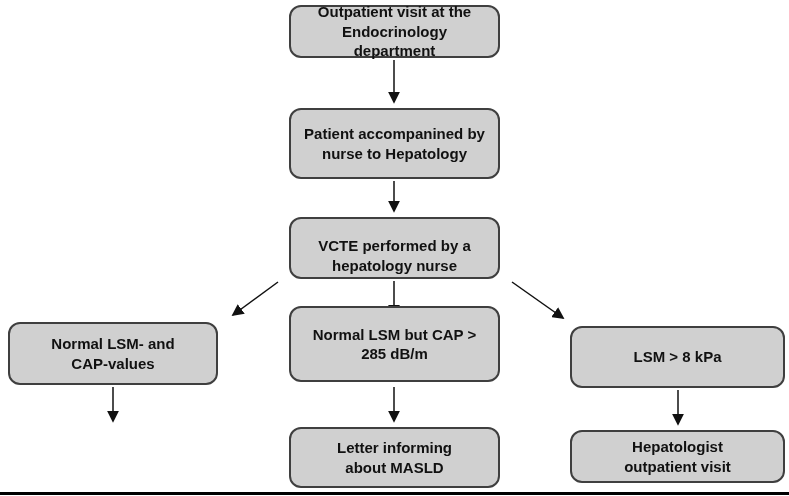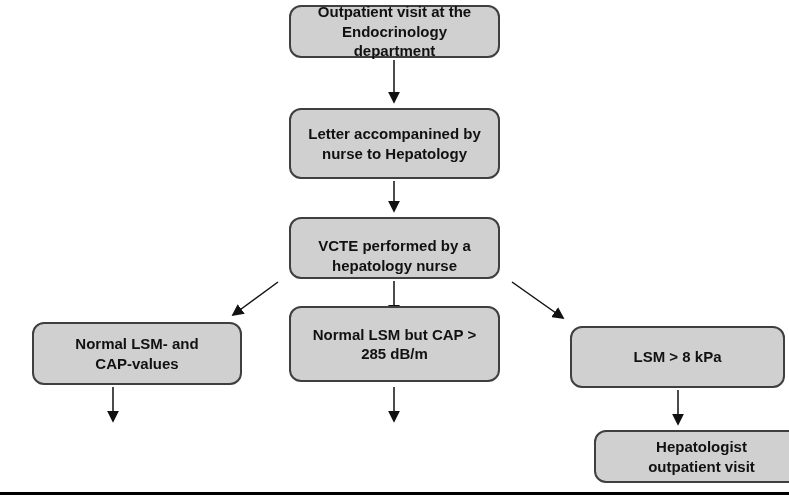--- a/index.html
+++ b/index.html
@@ -26,21 +26,21 @@
     display: flex;
     align-items: center;
     justify-content: center;
     text-align: center;
     font-weight: bold;
     font-size: 15px;
     line-height: 1.3;
     color: #111111;
     padding: 2px 12px;
   }
-  .node.narrow   { padding: 3px 30px; margin-left: 24px; }
+  .node.narrow   { padding: 3px 30px; }
   .node.narrow-m { padding: 2px 28px; }
   #n1 { left: 289px; top: 5px;   width: 211px; height: 53px; }
   #n2 { left: 289px; top: 108px; width: 211px; height: 71px; }
   #n3 { left: 289px; top: 217px; width: 211px; height: 62px; align-items: flex-end; }
   #n4 { left: 8px;   top: 322px; width: 210px; height: 63px; }
   #n5 { left: 289px; top: 306px; width: 211px; height: 76px; align-items: center; }
   #n6 { left: 570px; top: 326px; width: 215px; height: 62px; text-align: right; }
   #n7 { left: 8px;   top: 427px; width: 210px; height: 61px; }
   #n8 { left: 289px; top: 427px; width: 211px; height: 61px; }
   #n9 { left: 570px; top: 430px; width: 215px; height: 53px; }
@@ -70,40 +70,43 @@
     <line x1="113" y1="387" x2="113" y2="421" stroke="#111111" stroke-width="1.5" marker-end="url(#ah)"></line>
     <line x1="394" y1="387" x2="394" y2="421" stroke="#111111" stroke-width="1.5" marker-end="url(#ah)"></line>
     <line x1="678" y1="390" x2="678" y2="424" stroke="#111111" stroke-width="1.5" marker-end="url(#ah)"></line>
   </svg>
 
   <div class="node" id="n1">
     <span>Outpatient visit at the Endocrinology department</span>
   </div>
 
   <div class="node" id="n2">
-    <span>Letter accompanined by nurse to Hepatology</span>
+    <span>Patient accompanined by nurse to Hepatology</span>
   </div>
 
   <div class="node" id="n3">
     <span>VCTE performed by a hepatology nurse</span>
   </div>
 
   <div class="node narrow" id="n4">
     <span>Normal LSM- and CAP-values</span>
   </div>
 
   <div class="node" id="n5">
     <span>Normal LSM but CAP &gt; 285 dB/m</span>
   </div>
 
   <div class="node" id="n6">
     <span>LSM &gt; 8 kPa</span>
   </div>
 
 
+  <div class="node narrow-m" id="n8">
+    <span>Letter informing about MASLD</span>
+  </div>
 
   <div class="node narrow" id="n9">
     <span>Hepatologist outpatient visit</span>
   </div>
 
   <div class="bottom-rule"></div>
 
 </div>
 
 </body></html>

